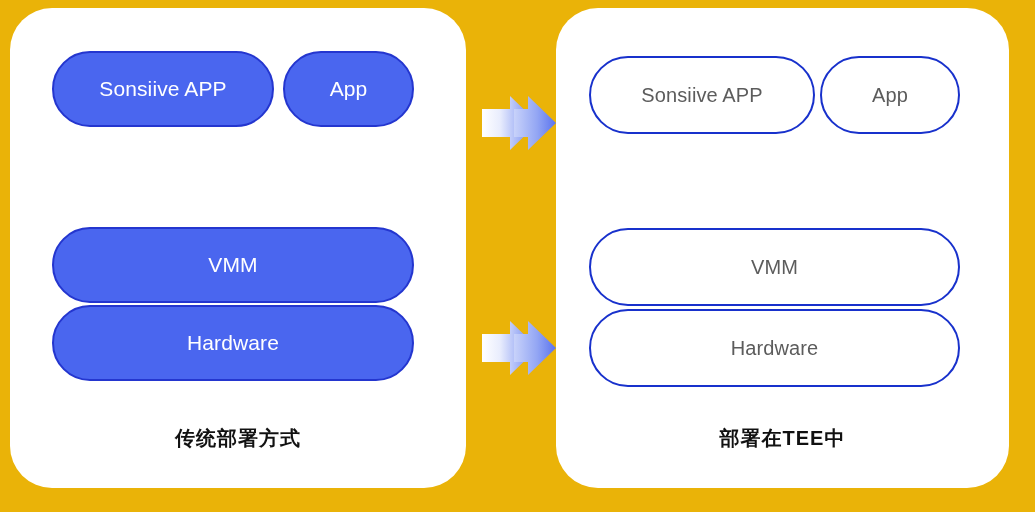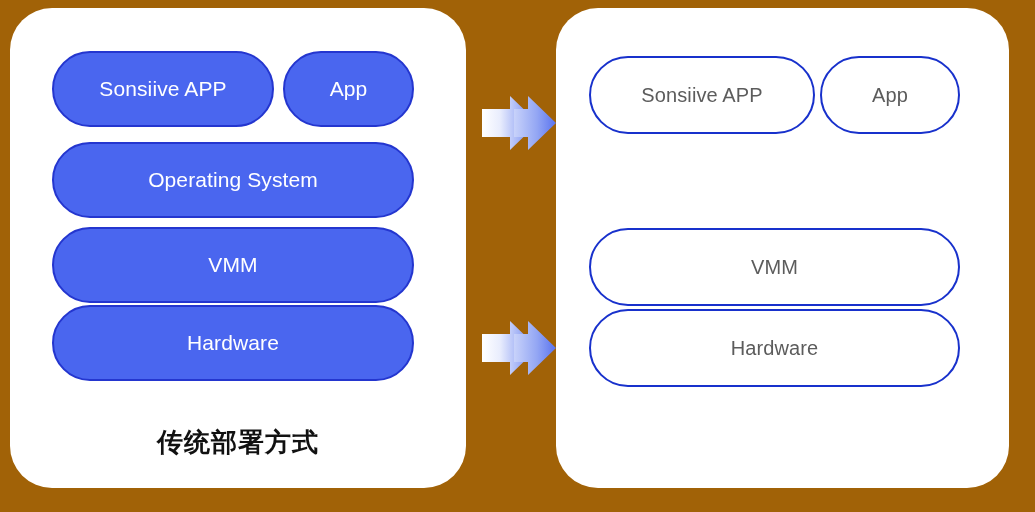--- a/index.html
+++ b/index.html
@@ -11,21 +11,21 @@
     width: 1035px;
     height: 512px;
     font-family: "Liberation Sans", "DejaVu Sans", sans-serif;
     overflow: hidden;
   }
 
   .stage {
     position: relative;
     width: 1035px;
     height: 512px;
-    background: #a16207;
+    background: #eab308;
   }
 
   
   .card {
     position: absolute;
     background: #ffffff;
     border-radius: 42px;
     box-sizing: border-box;
   }
   .card-left {
@@ -94,21 +94,21 @@
   .card-right .row-vmm       { left: 33px;  top: 220px; width: 371px; height: 78px; }
   .card-right .row-hw        { left: 33px;  top: 301px; width: 371px; height: 78px; }
 
   
   .caption {
     position: absolute;
     left: 0;
     right: 0;
     text-align: center;
     color: #111111;
-    font-size: 26px;
+    font-size: 20px;
     font-weight: 700;
     letter-spacing: 1px;
   }
   .card-left  .caption { top: 417px; }
   .card-right .caption { top: 417px; }
 
   
   .arrow {
     position: absolute;
     width: 74px;
@@ -127,23 +127,20 @@
     <div class="stack">
 
       <div class="pill pill-filled row-apps-main">
         <span>Sonsiive APP</span>
       </div>
 
       <div class="pill pill-filled row-apps-side">
         <span>App</span>
       </div>
 
-      <div class="pill pill-filled row-os">
-        <span>Operating System</span>
-      </div>
 
       <div class="pill pill-filled row-vmm">
         <span>VMM</span>
       </div>
 
       <div class="pill pill-filled row-hw">
         <span>Hardware</span>
       </div>
 
     </div>
@@ -206,15 +203,16 @@
       <div class="pill pill-outline row-vmm">
         <span>VMM</span>
       </div>
 
       <div class="pill pill-outline row-hw">
         <span>Hardware</span>
       </div>
 
     </div>
 
+    <div class="caption">部署在TEE中</div>
   </div>
 
 </div>
 
 </body></html>

